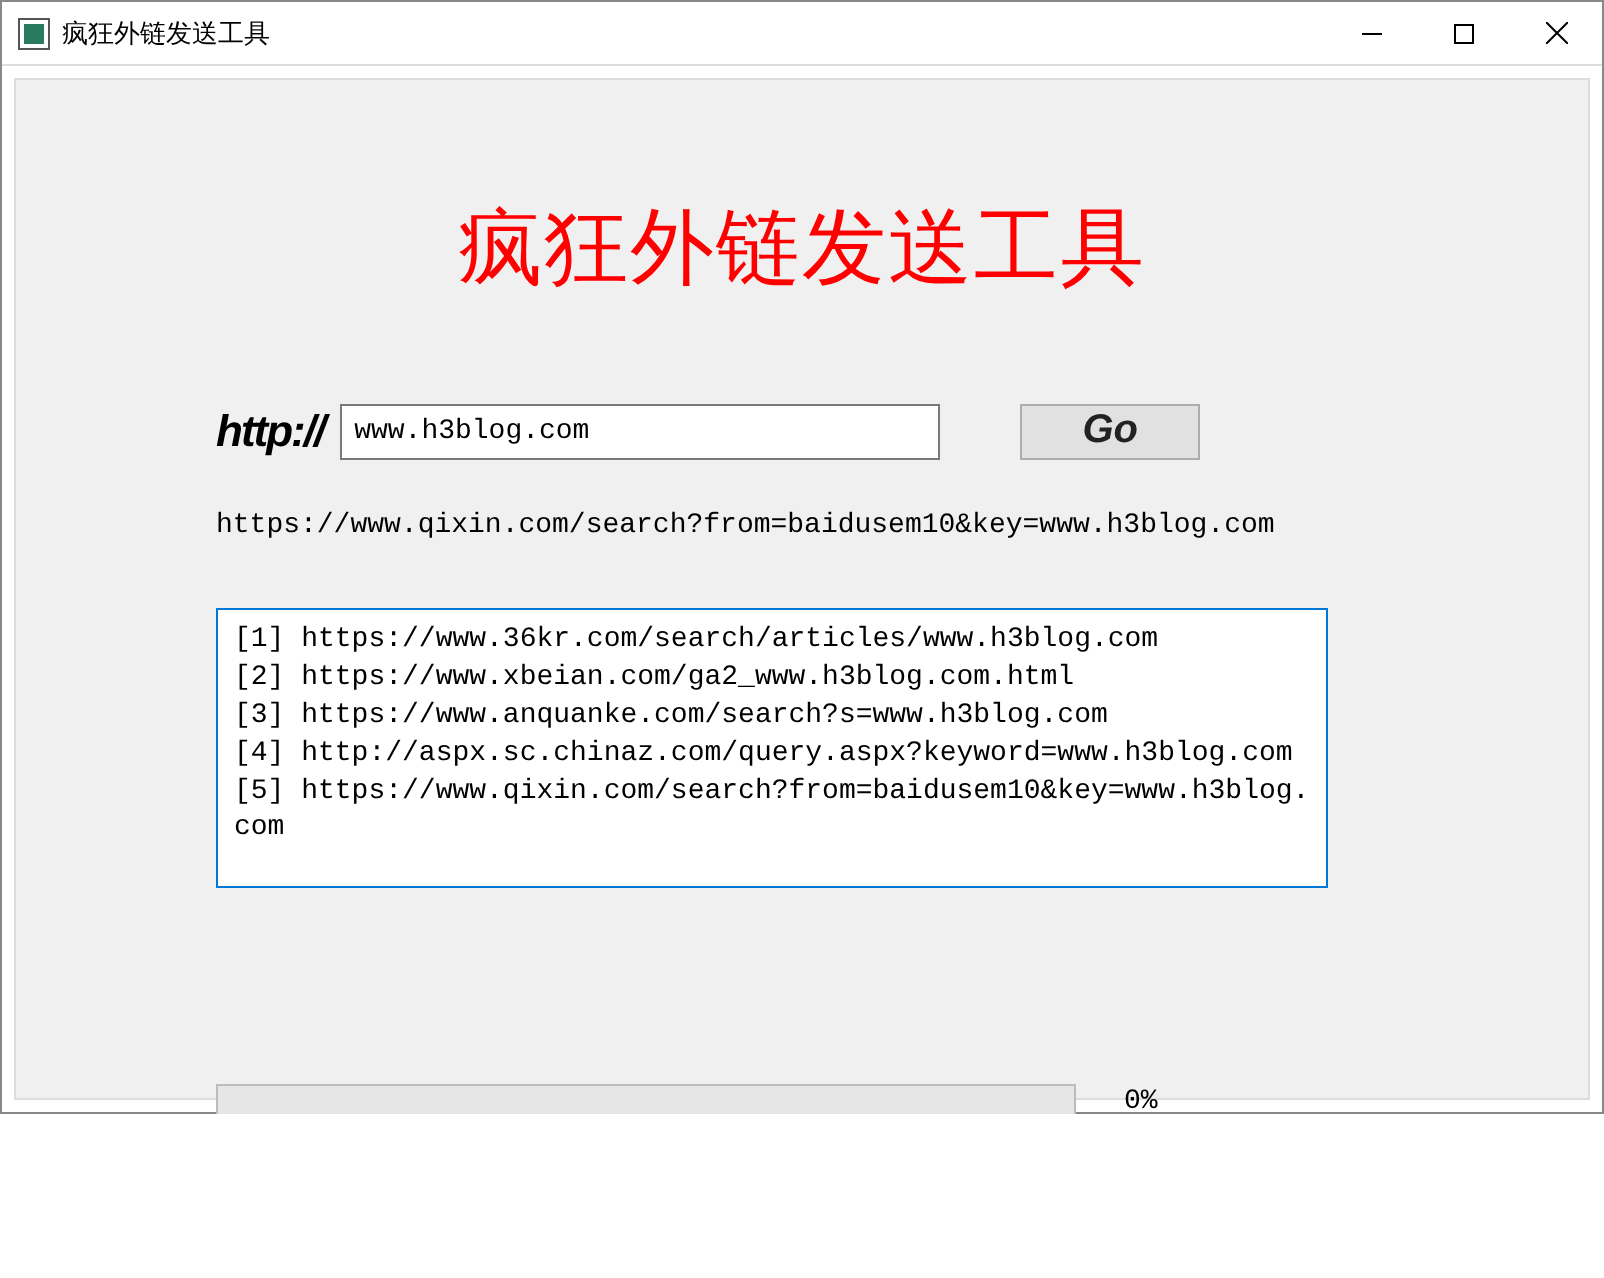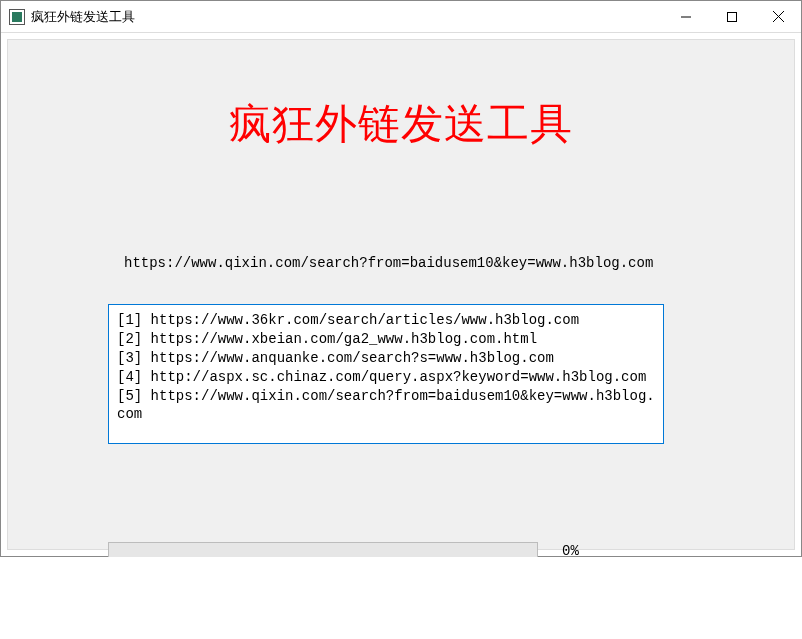--- a/index.html
+++ b/index.html
@@ -125,21 +125,20 @@
   .status-line {
     position: absolute;
     top: 215px;
     left: 100px;
     right: 80px;
     font-family: "Courier New", monospace;
     font-size: 14px;
     color: #000;
     white-space: nowrap;
     overflow: hidden;
-    margin-left: 16px;
   }
   .log-box {
     position: absolute;
     top: 264px;
     left: 100px;
     width: 556px;
     height: 140px;
     border: 1px solid #0078d7;
     background: #fff;
     padding: 6px 8px;
@@ -207,20 +206,25 @@
       </div>
     </div>
   </div>
 
   <div class="client">
 
     <div class="heading">
       <span class="heading-text">疯狂外链发送工具</span>
     </div>
 
+    <div class="input-row">
+      <span class="proto-label">http://</span>
+      <input class="url-input" type="text" value="www.h3blog.com" style="">
+      <div class="go-btn">Go</div>
+    </div>
 
     <div class="status-line">https://www.qixin.com/search?from=baidusem10&amp;key=www.h3blog.com</div>
 
     <div class="log-box" id="log-box">[1] https://www.36kr.com/search/articles/www.h3blog.com
 [2] https://www.xbeian.com/ga2_www.h3blog.com.html
 [3] https://www.anquanke.com/search?s=www.h3blog.com
 [4] http://aspx.sc.chinaz.com/query.aspx?keyword=www.h3blog.com
 [5] https://www.qixin.com/search?from=baidusem10&amp;key=www.h3blog.com</div>
 
     <div class="progress-row">

